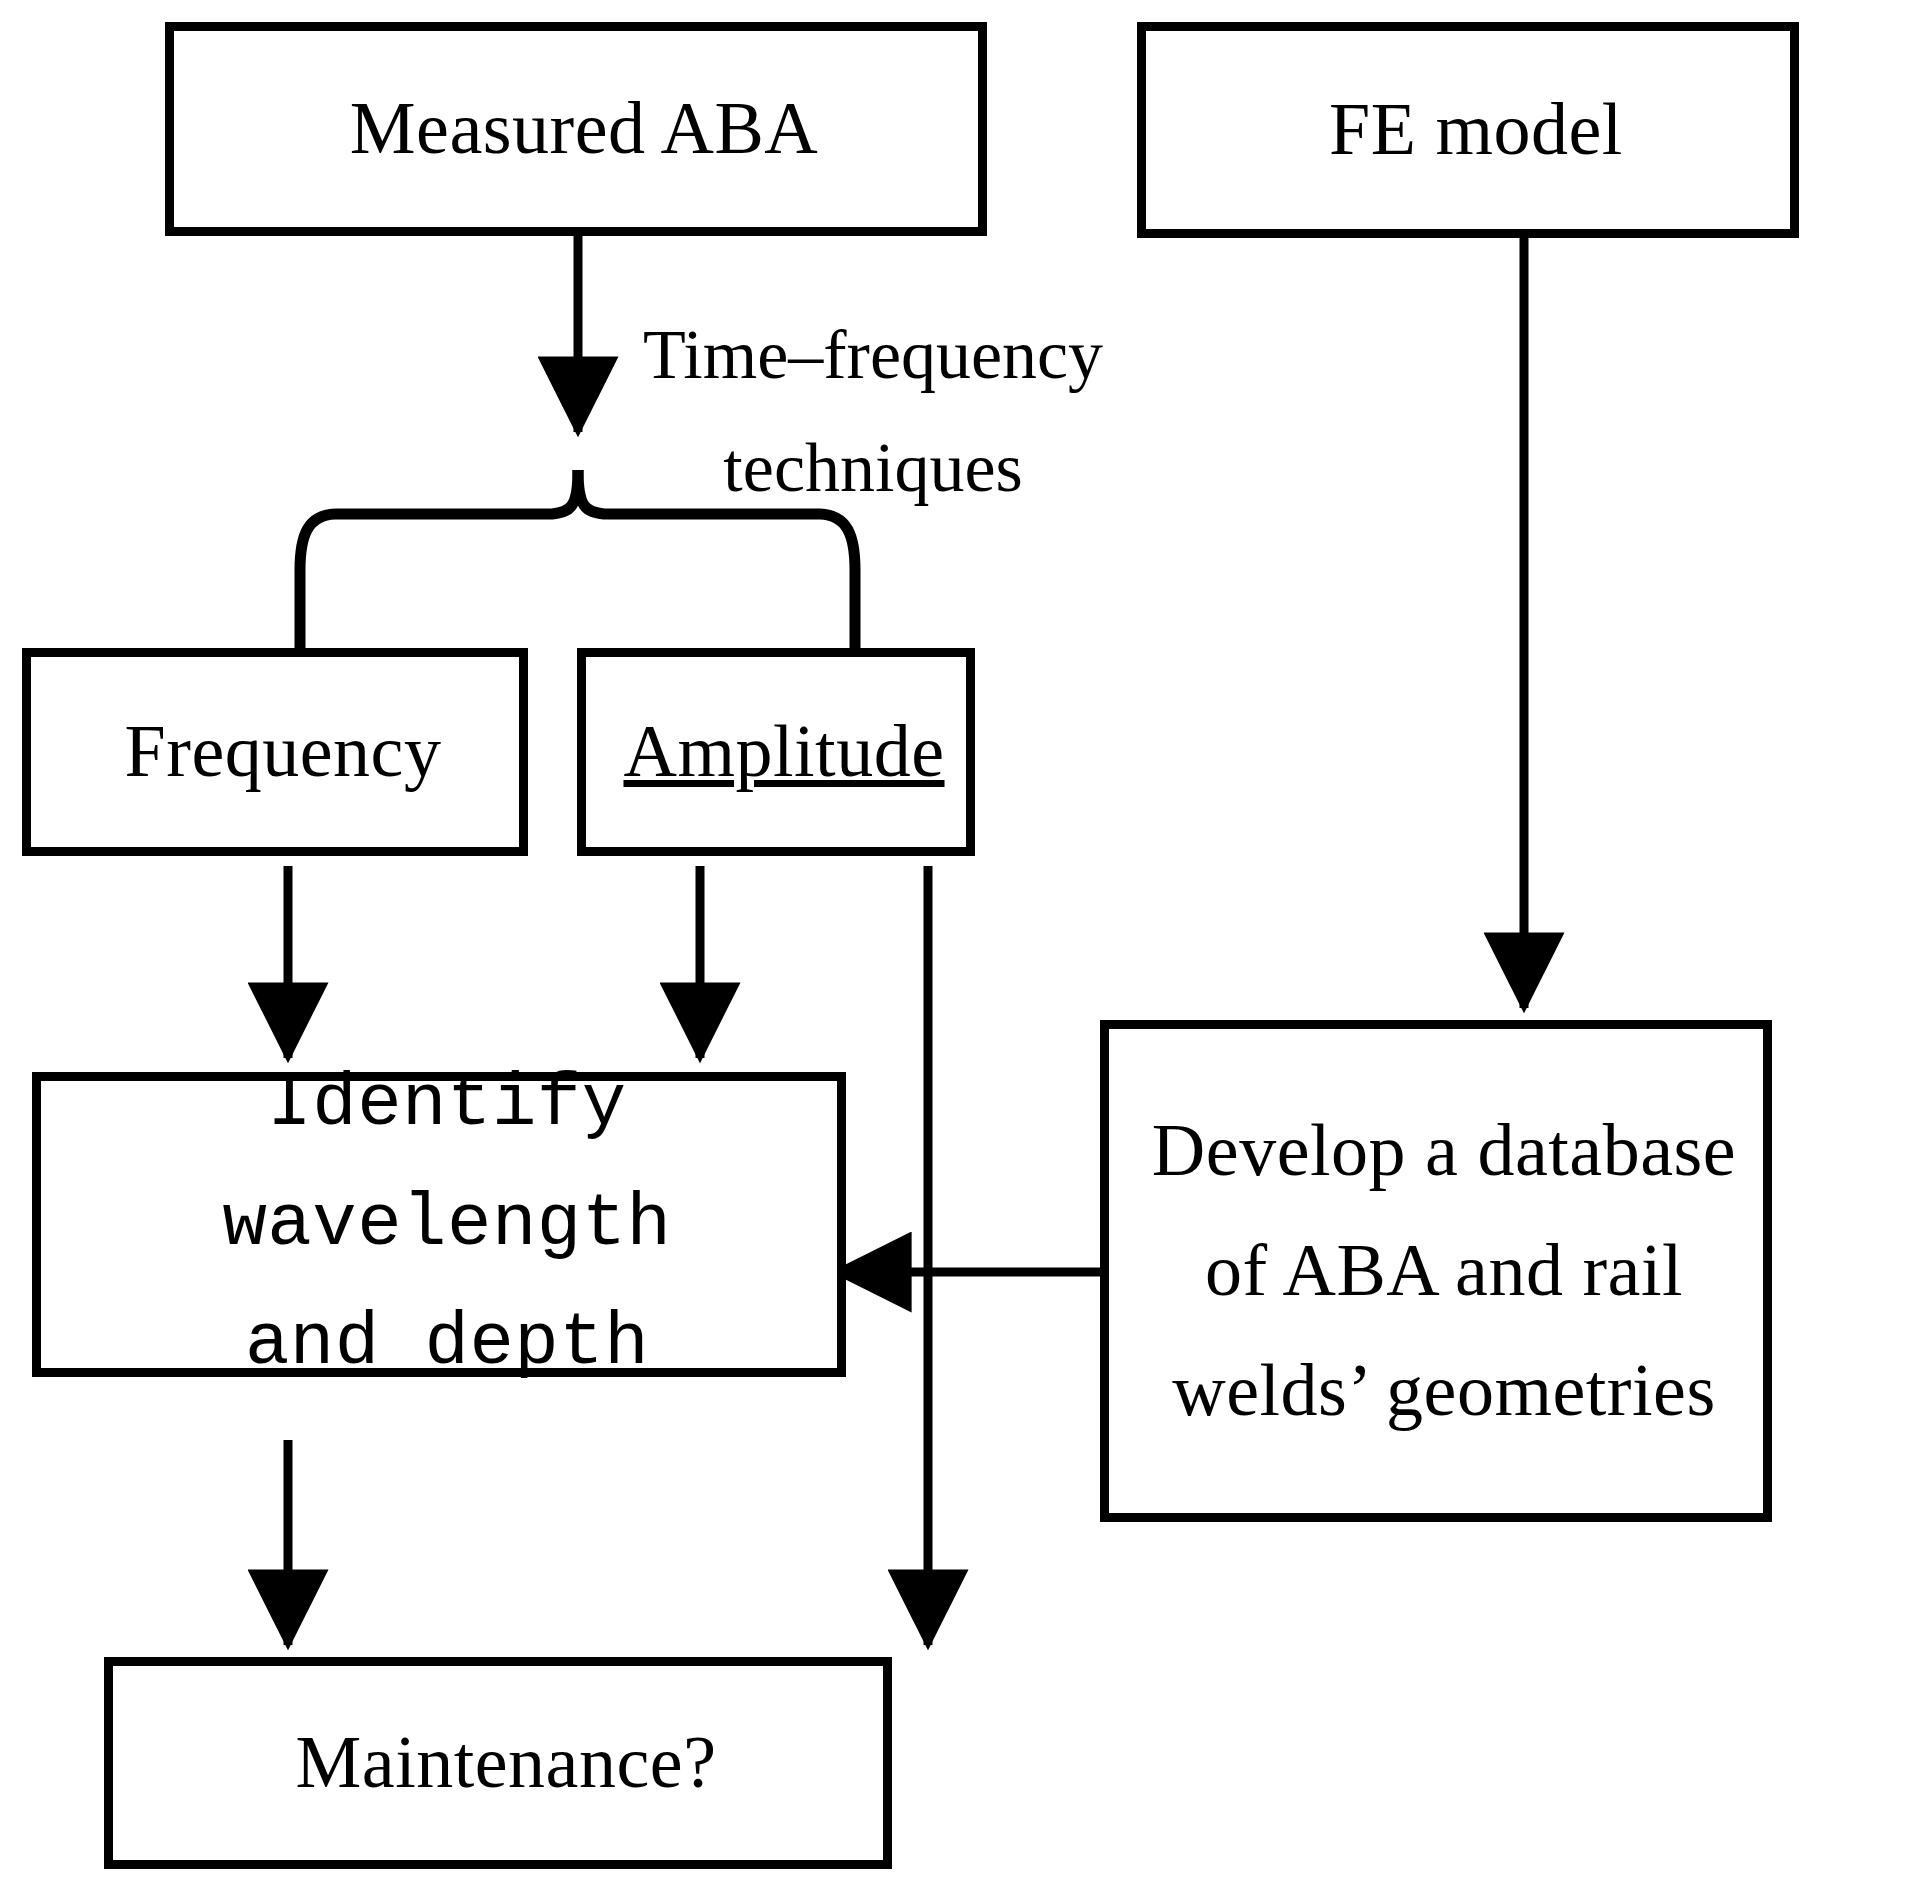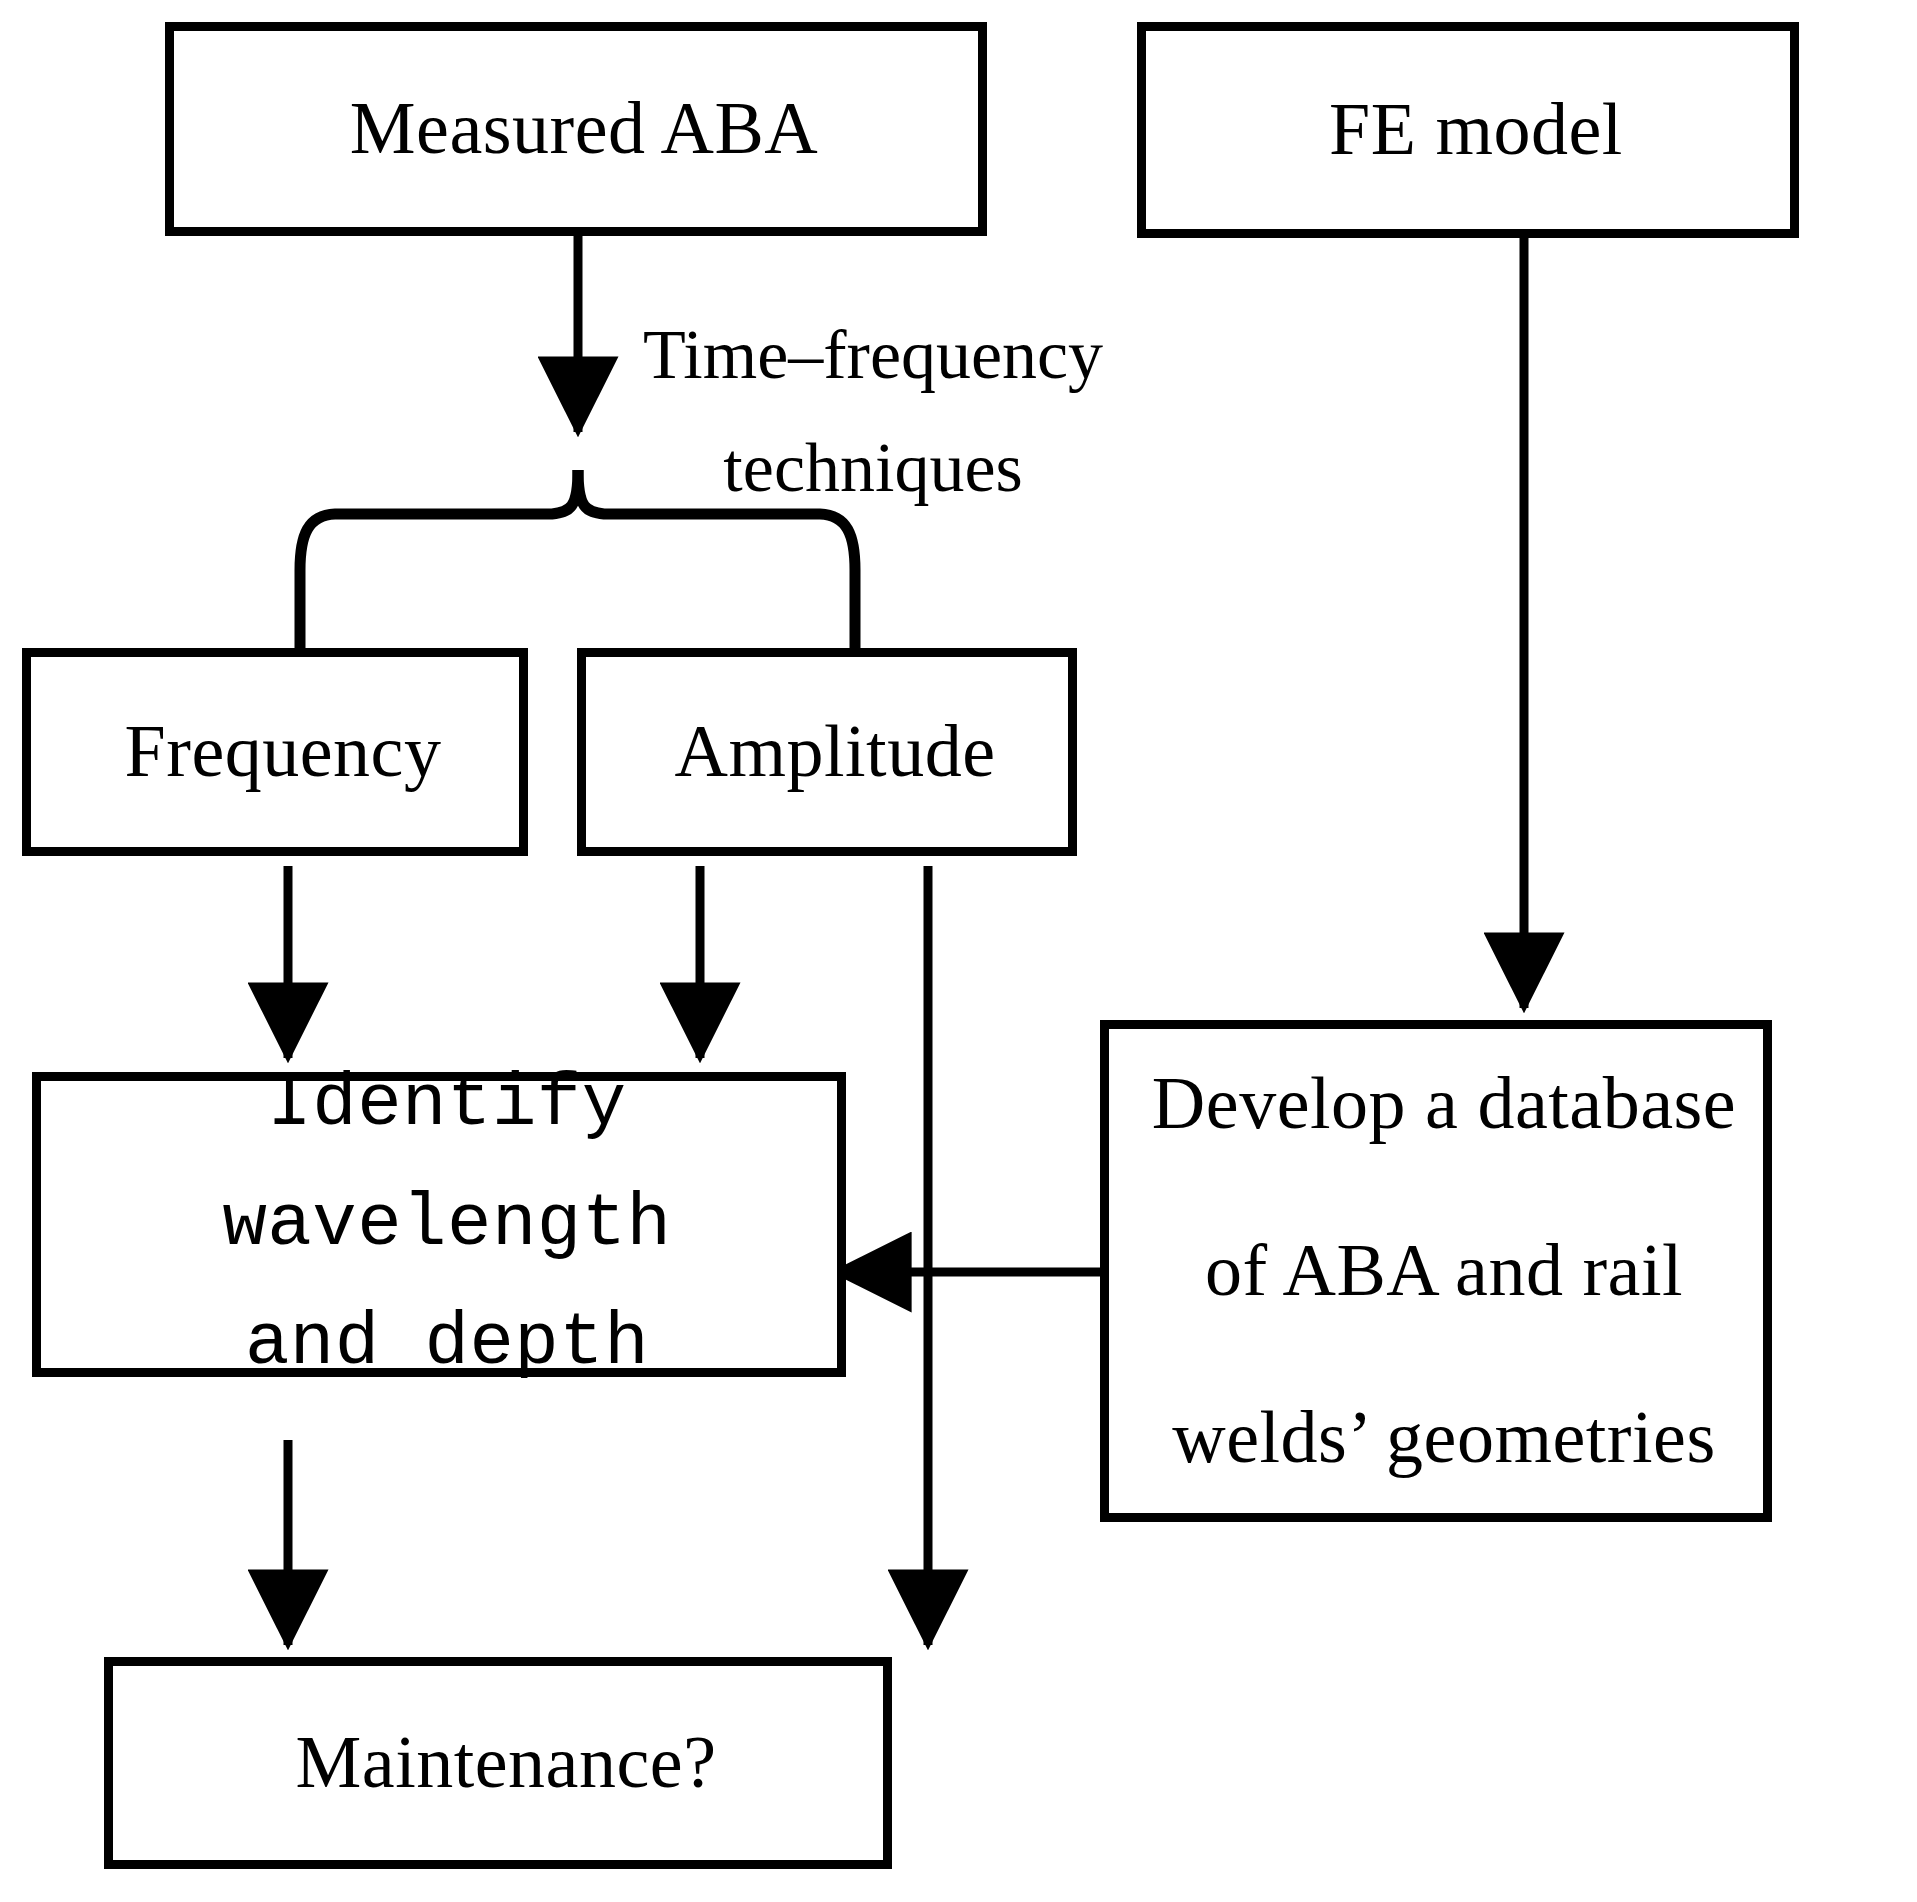--- a/index.html
+++ b/index.html
@@ -108,30 +108,30 @@
 
   <div class="edge-label" style="left:643px; top:298px;">
     <div>Time–frequency</div>
     <div>techniques</div>
   </div>
 
   <div class="node-box" style="left:22px; top:648px; width:506px; height:208px;">
     <div class="node-label">Frequency</div>
   </div>
 
-  <div class="node-box" style="left:577px; top:648px; width:500px; height:208px;">
+  <div class="node-box" style="left:577px; top:648px; width:398px; height:208px;text-decoration:underline;">
     <div class="node-label">Amplitude</div>
   </div>
 
   <div class="node-box" style="left:32px; top:1072px; width:814px; height:305px;font-family:Liberation Mono, monospace;">
     <div class="node-label multiline">Identify wavelength</div>
     <div class="node-label multiline">and depth</div>
   </div>
 
-  <div class="node-box" style="left:1100px; top:1020px; width:672px; height:502px;gap:47px;">
+  <div class="node-box" style="left:1100px; top:1020px; width:672px; height:502px;">
     <div class="node-label multiline">Develop a database</div>
     <div class="node-label multiline">of ABA and rail</div>
     <div class="node-label multiline">welds’ geometries</div>
   </div>
 
   <div class="node-box" style="left:104px; top:1657px; width:788px; height:212px;">
     <div class="node-label">Maintenance?</div>
   </div>
 
 </div>

